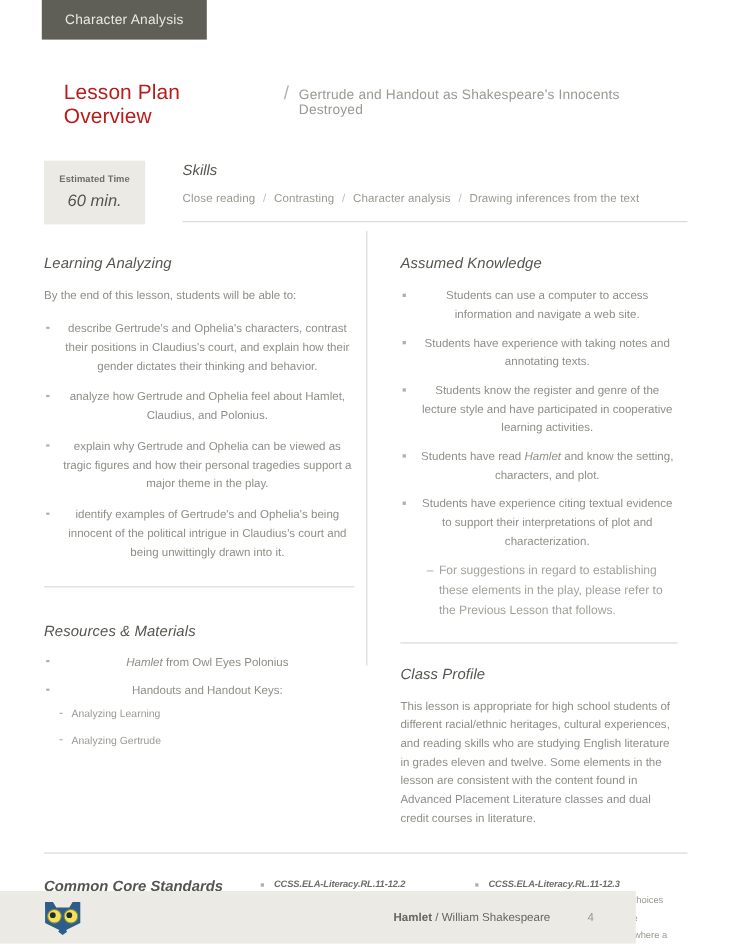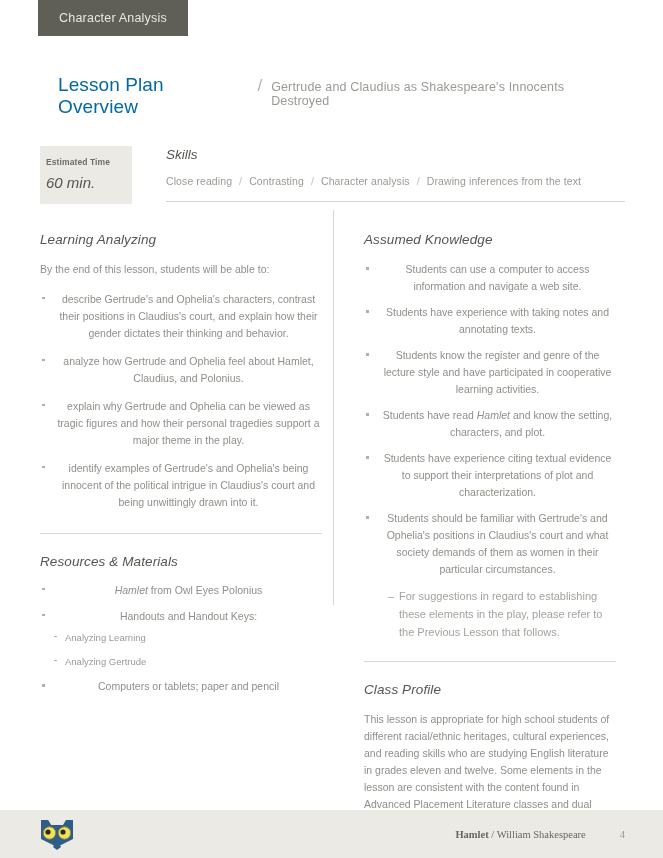--- a/index.html
+++ b/index.html
@@ -39,21 +39,21 @@
   }
 
   
   .title-row {
     display: flex;
     align-items: baseline;
     padding: 38px 38px 0 58px;
   }
   .title-main {
     font-size: 19px;
-    color: #0369a1;
+    color: #b91c1c;
     font-weight: 400;
     letter-spacing: .1px;
   }
   .title-sep {
     font-size: 17px;
     color: #b3b3ad;
     margin: 0 9px;
   }
   .title-sub {
     font-size: 12.5px;
@@ -64,21 +64,21 @@
   
   .meta-row {
     display: flex;
     padding: 28px 38px 0 40px;
     align-items: flex-start;
   }
   .time-box {
     width: 92px;
     background: #eceae4;
     padding: 11px 6px 13px;
-    text-align: left;
+    text-align: center;
     flex: none;
   }
   .time-label {
     font-size: 8.5px;
     font-weight: bold;
     color: #6e6e68;
     letter-spacing: .1px;
   }
   .time-value {
     font-size: 15px;
@@ -246,26 +246,25 @@
     color: #97978f;
     line-height: 1.85;
     margin-top: 3px;
   }
 
   
   .footer {
     position: absolute;
     left: 0;
     bottom: 0;
-    width: 663px;
+    width: 578px;
     height: 48px;
     background: #eceae4;
     display: flex;
     align-items: center;
-    font-family: Liberation Serif, serif;
   }
   .owl { margin-left: 38px; width: 38px; height: 34px; }
   .footer-right {
     margin-left: auto;
     margin-right: 38px;
     display: flex;
     align-items: center;
   }
   .footer-title {
     font-size: 10.5px;
@@ -283,21 +282,21 @@
 
 <div class="tab-bar">
   <div class="tab">
     <span>Character Analysis</span>
   </div>
 </div>
 
 <div class="title-row">
   <span class="title-main">Lesson Plan Overview</span>
   <span class="title-sep">/</span>
-  <span class="title-sub">Gertrude and Claudius as Shakespeare's Innocents Destroyed</span>
+  <span class="title-sub">Gertrude and Handout as Shakespeare's Innocents Destroyed</span>
 </div>
 
 <div class="meta-row">
   <div class="time-box">
     <div class="time-label">Estimated Time</div>
     <div class="time-value">60 min.</div>
   </div>
   <div class="skills">
     <div class="skills-title">Skills</div>
     <div class="skills-list">
@@ -315,43 +314,39 @@
     <div class="lead">By the end of this lesson, students will be able to:</div>
     <ul class="bullets">
       <li>describe Gertrude's and Ophelia's characters, contrast their positions in Claudius's court, and explain how their gender dictates their thinking and behavior.</li>
       <li>analyze how Gertrude and Ophelia feel about Hamlet, Claudius, and Polonius.</li>
       <li>explain why Gertrude and Ophelia can be viewed as tragic figures and how their personal tragedies support a major theme in the play.</li>
       <li>identify examples of Gertrude's and Ophelia's being innocent of the political intrigue in Claudius's court and being unwittingly drawn into it.</li>
     </ul>
 
     <div class="h-rule"></div>
 
-    <h2 class="section" style="margin-top:20px">Resources &amp; Materials</h2>
+    <h2 class="section" style="margin-top:32px">Resources &amp; Materials</h2>
     <ul class="bullets tight">
       <li><em class="it">Hamlet</em><span> from Owl Eyes Polonius</span></li>
       <li>Handouts and Handout Keys:</li>
     </ul>
     <ul class="subbullets" style="margin-top:-4px">
       <li>Analyzing Learning</li>
       <li>Analyzing Gertrude</li>
     </ul>
-    <ul class="bullets tight" style="margin-top:5px">
-      <li>Computers or tablets; paper and pencil</li>
-    </ul>
   </div>
 
   <div class="col-right">
     <h2 class="section">Assumed Knowledge</h2>
     <ul class="bullets tight" style="margin-top:14px">
       <li>Students can use a computer to access information and navigate a web site.</li>
       <li>Students have experience with taking notes and annotating texts.</li>
       <li>Students know the register and genre of the lecture style and have participated in cooperative learning activities.</li>
       <li><span>Students have read </span><em class="it">Hamlet</em><span> and know the setting, characters, and plot.</span></li>
       <li>Students have experience citing textual evidence to support their interpretations of plot and characterization.</li>
-      <li>Students should be familiar with Gertrude's and Ophelia's positions in Claudius's court and what society demands of them as women in their particular circumstances.</li>
     </ul>
     <div class="note">For suggestions in regard to establishing these elements in the play, please refer to the Previous Lesson that follows.</div>
 
     <div class="h-rule" style="margin-top:20px"></div>
 
     <h2 class="section" style="margin-top:20px">Class Profile</h2>
     <div class="para">This lesson is appropriate for high school students of different racial/ethnic heritages, cultural experiences, and reading skills who are studying English literature in grades eleven and twelve. Some elements in the lesson are consistent with the content found in Advanced Placement Literature classes and dual credit courses in literature.</div>
   </div>
 </div>
 

